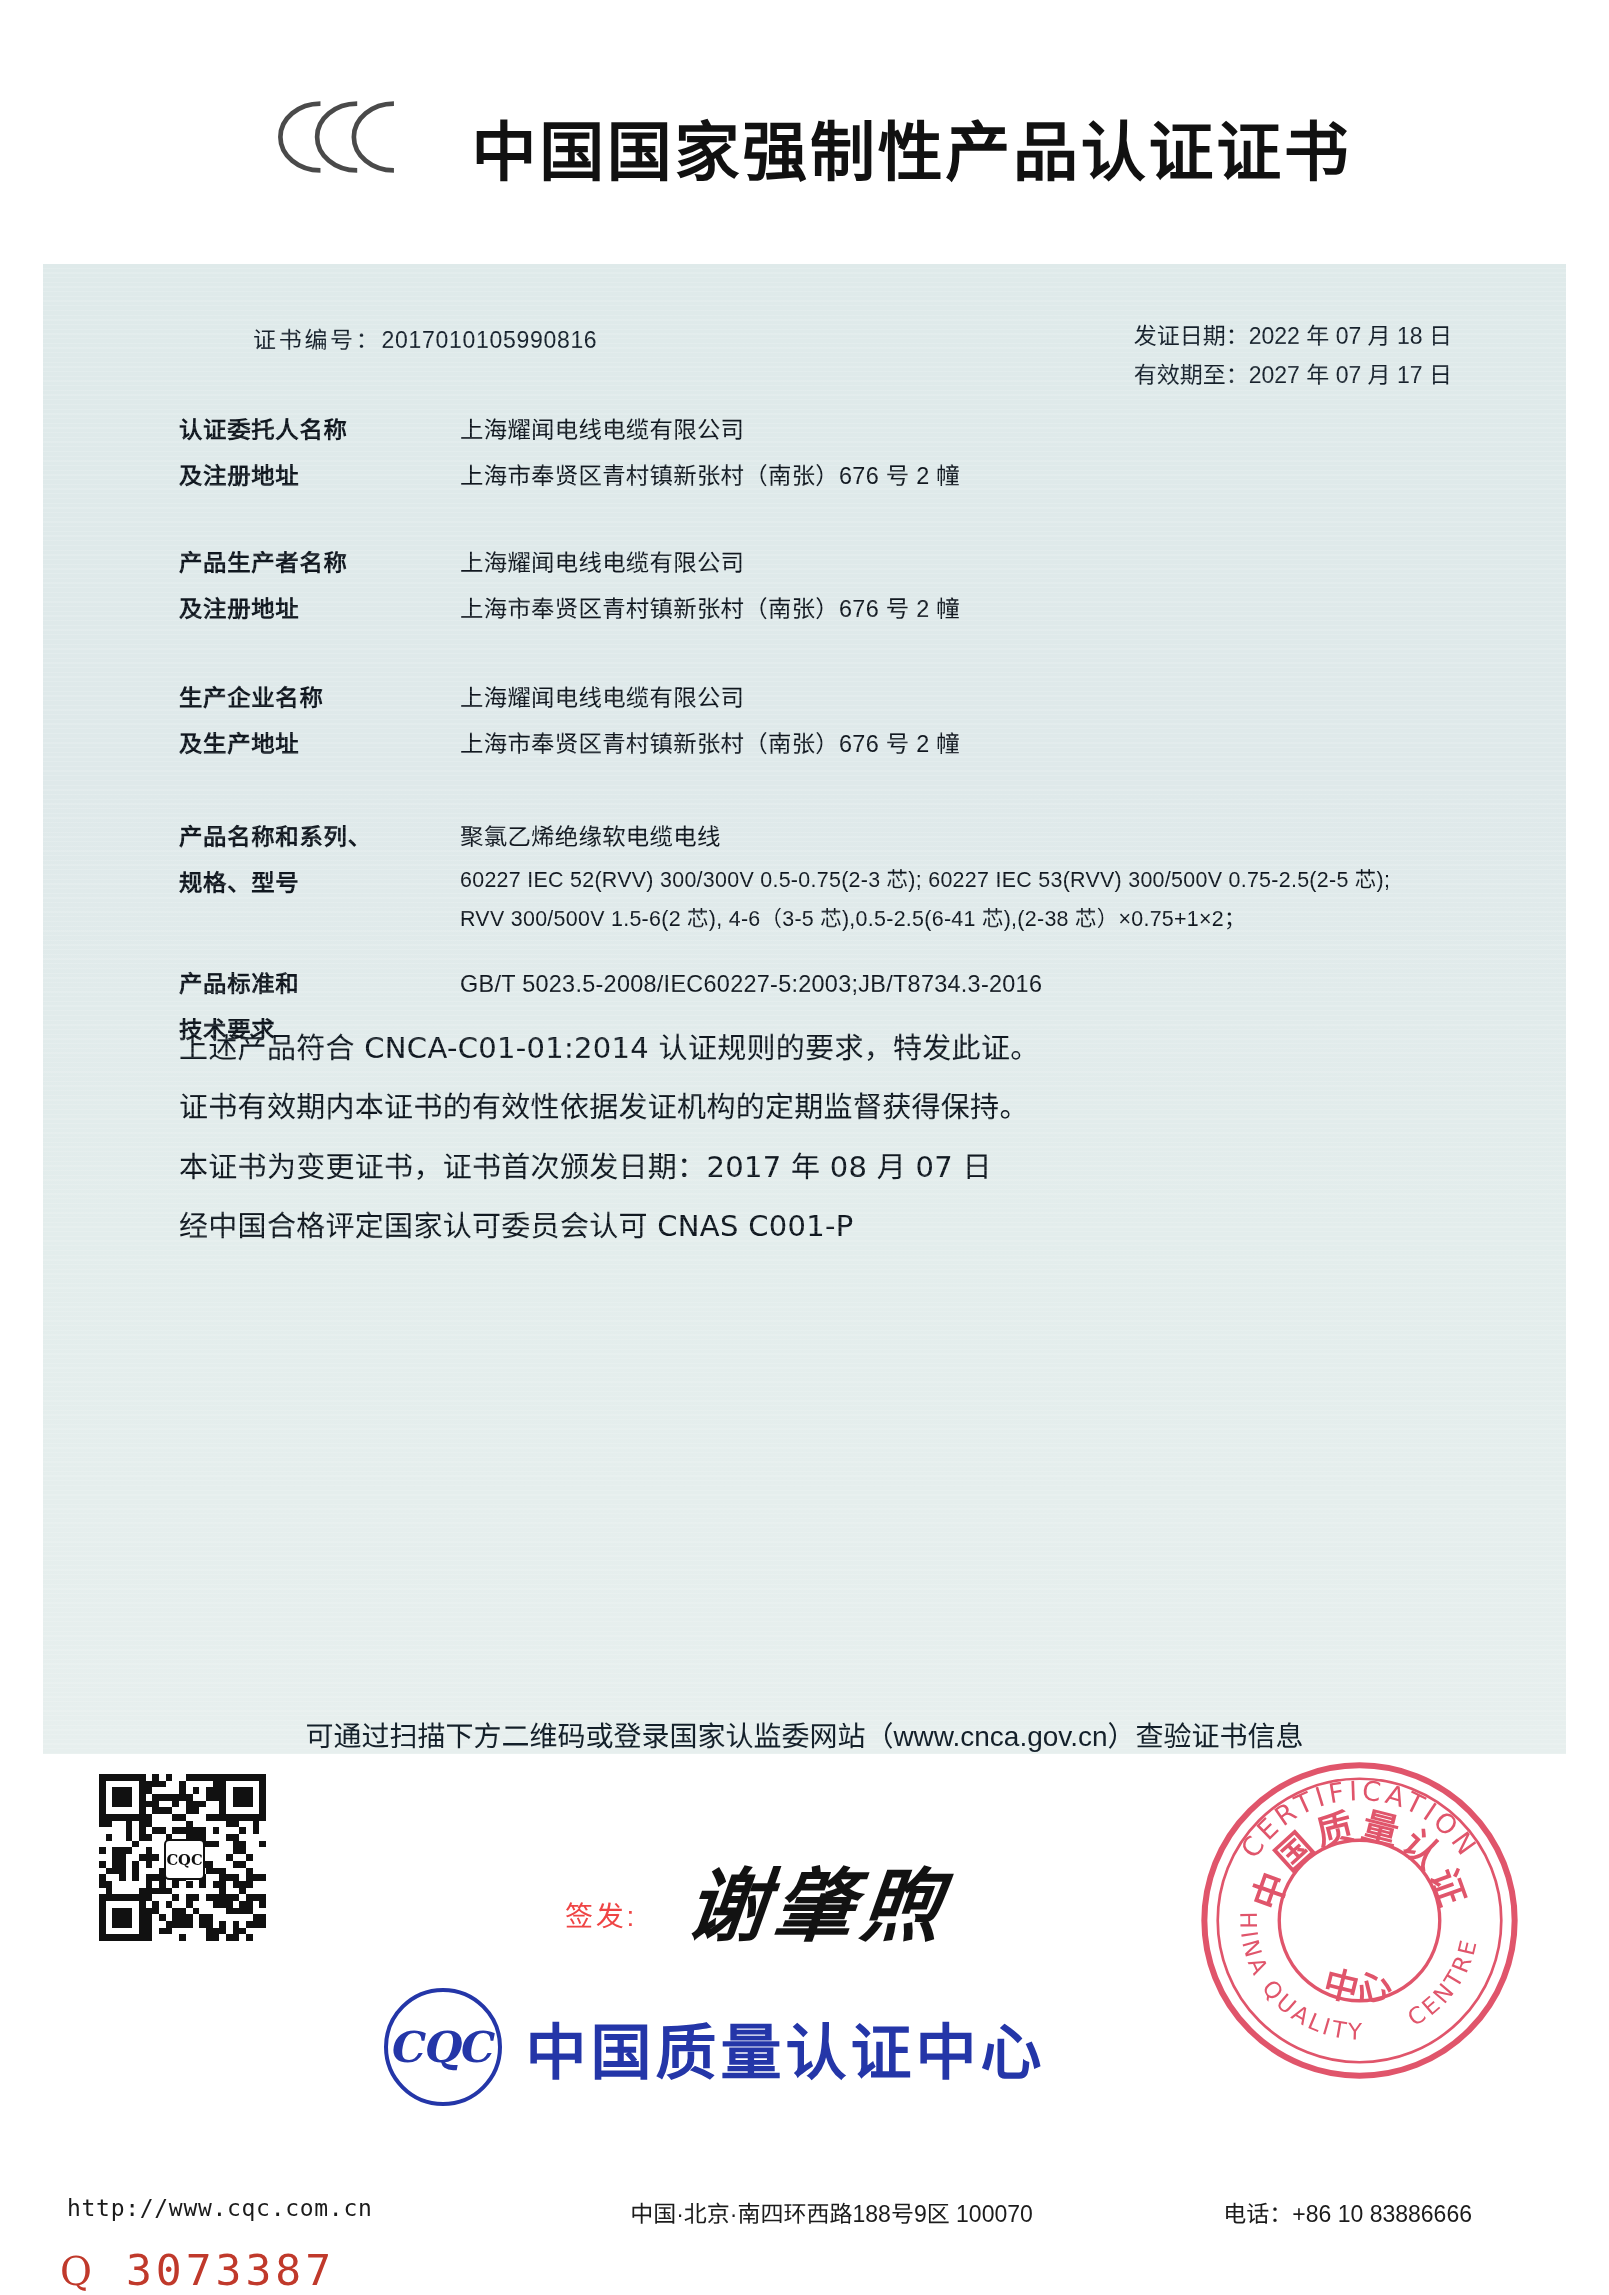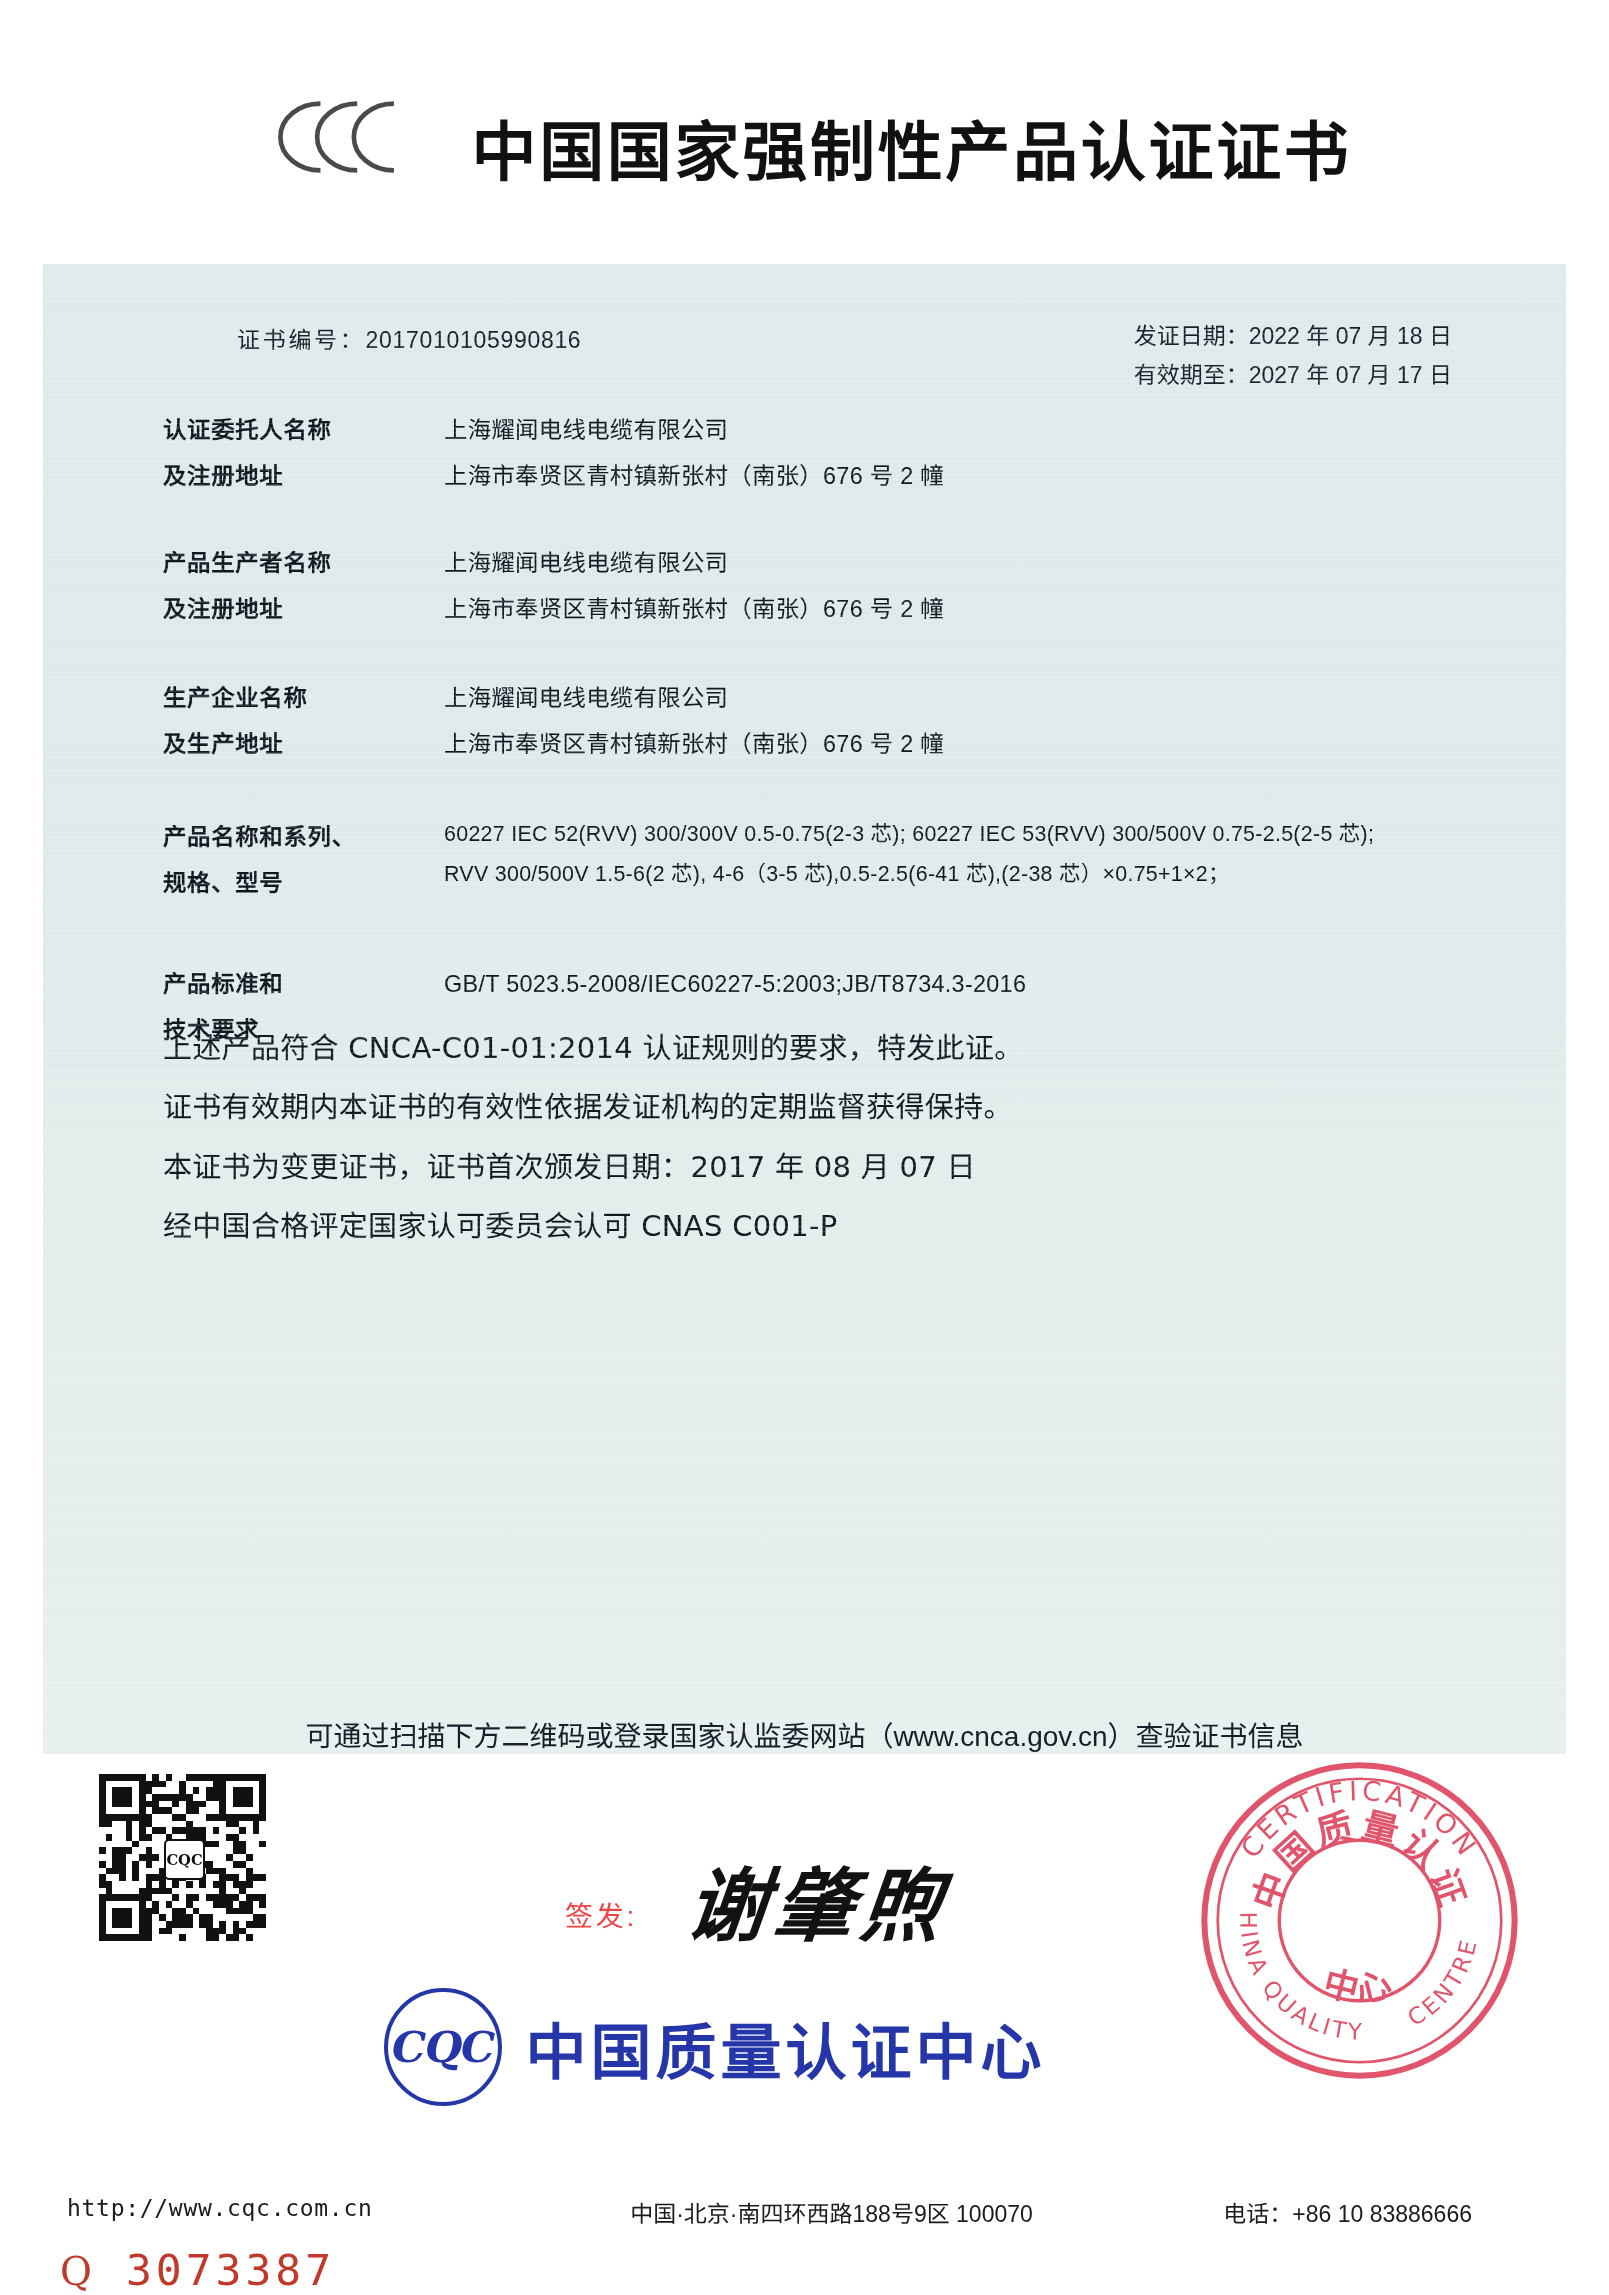--- a/index.html
+++ b/index.html
@@ -63,20 +63,21 @@
     inset: 0;
     background:
       repeating-linear-gradient(0deg, rgba(255,255,255,0.25) 0px, rgba(255,255,255,0.25) 1.3px, rgba(0,0,0,0) 1.3px, rgba(0,0,0,0) 4.7px);
     pointer-events: none;
     opacity: .5;
   }
   .panel-inner {
     position: absolute;
     inset: 0;
     padding: 0;
+    margin-left: 16px;
   }
 
   
   .meta-left {
     position: absolute;
     left: 194px;
     top: 57px;
     font-size: 23px;
     letter-spacing: 0.7px;
     color: #15202b;
@@ -369,20 +370,21 @@
           <div>上海市奉贤区青村镇新张村（南张）676 号 2 幢</div>
         </div>
       </div>
 
       <div class="field" style="top:551px;">
         <div class="label-col">
           <div>产品名称和系列、</div>
           <div>规格、型号</div>
         </div>
         <div class="value-col">
+          <div>聚氯乙烯绝缘软电缆电线</div>
           <div class="small">60227 IEC 52(RVV) 300/300V 0.5-0.75(2-3 芯); 60227 IEC 53(RVV) 300/500V 0.75-2.5(2-5 芯);</div>
           <div class="small">RVV 300/500V 1.5-6(2 芯), 4-6（3-5 芯),0.5-2.5(6-41 芯),(2-38 芯）×0.75+1×2；</div>
         </div>
       </div>
 
       <div class="field" style="top:698px;">
         <div class="label-col">
           <div>产品标准和</div>
           <div>技术要求</div>
         </div>

